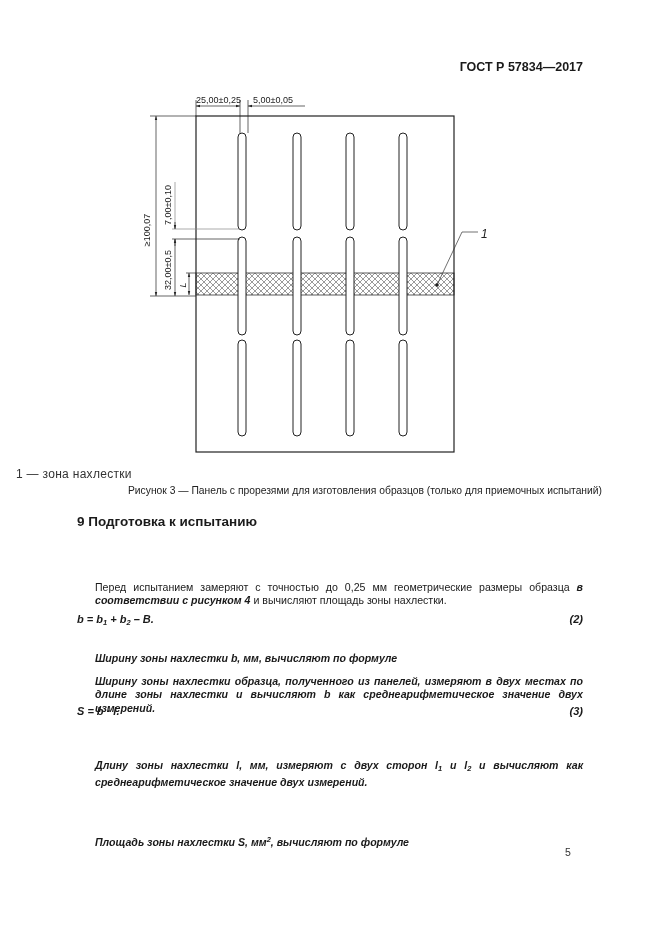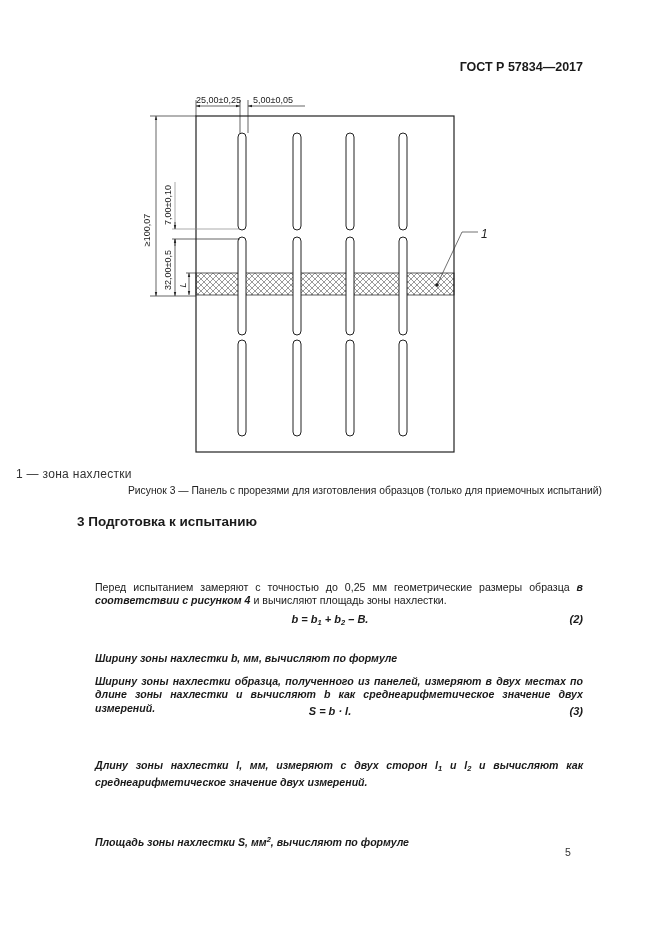--- a/index.html
+++ b/index.html
@@ -6,21 +6,21 @@
   body { width:661px; height:935px; position:relative; overflow:hidden; font-family:"Liberation Sans", sans-serif; color:#1a1a1a; }
   .header { position:absolute; top:60px; right:78px; font-weight:bold; font-size:12.5px; }
   .figure { position:absolute; left:0; top:0; }
   .legend { position:absolute; top:467px; left:16px; width:661px; text-align:left; font-size:12px; color:#333; letter-spacing:0.3px; }
   .caption { position:absolute; top:485px; left:96px; font-size:10.3px; color:#222;margin-left:32px; }
   .section-title { position:absolute; top:514px; left:77px; font-weight:bold; font-size:13.5px; }
   .para { position:absolute; left:77px; width:506px; font-size:10.6px; line-height:13.4px; text-align:justify; }
   .para .ind { padding-left:18px;margin-top:44px; }
   .bi { font-weight:bold; font-style:italic; }
   .formula { position:absolute; left:77px; width:506px; font-size:11px; font-weight:bold; font-style:italic; }
-  .formula .expr { position:absolute; left:0; width:506px; text-align:center; }
+  .formula .expr { position:absolute; left:0; width:506px; }
   .formula .num { position:absolute; right:0; }
   .pagenum { position:absolute; top:846px; left:565px; font-size:10.5px; color:#333; }
   sub { font-size:7.5px; vertical-align:-2px; }
   sup { font-size:7.5px; vertical-align:4px; }
   svg text { font-family:"Liberation Sans", sans-serif; }
 </style>
 </head>
 <body>
 
 <div class="header">ГОСТ Р 57834—2017</div>
@@ -91,21 +91,21 @@
     <line x1="437" y1="285" x2="462" y2="232"></line>
     <line x1="462" y1="232" x2="478" y2="232"></line>
   </g>
   <circle cx="437" cy="285" r="1.8" fill="#222"></circle>
   <text x="481" y="238" font-size="12" font-style="italic" fill="#222">1</text>
 </svg>
 
 <div class="legend">1 — зона нахлестки</div>
 <div class="caption">Рисунок 3 — Панель с прорезями для изготовления образцов (только для приемочных испытаний)</div>
 
-<div class="section-title">3 Подготовка к испытанию</div>
+<div class="section-title">9 Подготовка к испытанию</div>
 
 <div class="para" style="top:537px;">
   <div class="ind"><span>Перед испытанием замеряют с точностью до 0,25 мм геометрические размеры образца </span><span class="bi">в соответствии с рисунком 4</span><span> и вычисляют площадь зоны нахлестки.</span></div>
   <div class="ind bi">Ширину зоны нахлестки b, мм, вычисляют по формуле</div>
 </div>
 
 <div class="formula" style="top:613px;">
   <span class="expr"><span>b = b</span><sub>1</sub><span> + b</span><sub>2</sub><span> – B.</span></span>
   <span class="num">(2)</span>
 </div>

